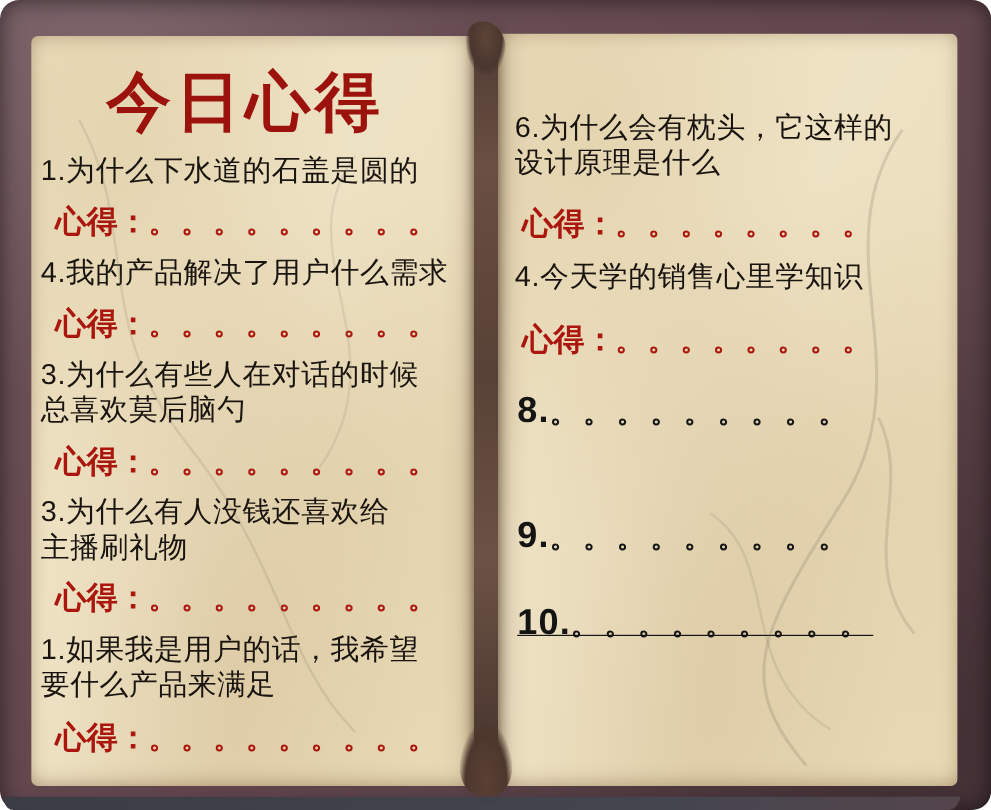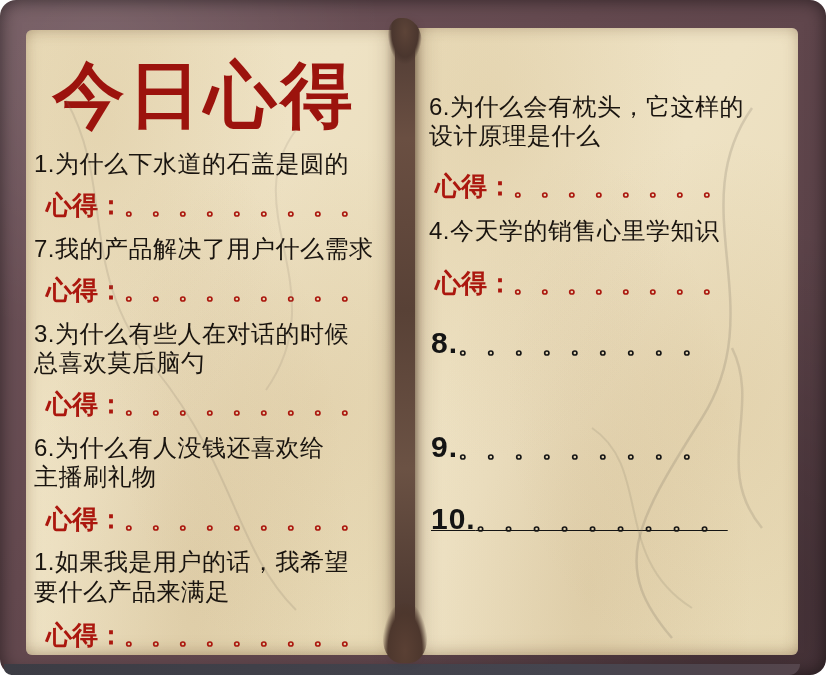--- a/index.html
+++ b/index.html
@@ -66,21 +66,21 @@
       inset -6px 6px 16px -8px rgba(110,80,50,.3),
       inset 0 -10px 18px -10px rgba(110,80,50,.4);
   }
   
   .scribble{position:absolute;pointer-events:none;}
   
   .lp-content{padding:24px 6px 0 8px;}
   .rp-content{padding:64px 4px 0 14px;}
   .main-title{
     text-align:center;
-    font-size:72px;font-weight:bold;color:#9c130d;
+    font-size:54px;font-weight:bold;color:#9c130d;
     letter-spacing:4px;line-height:1.15;
     margin:0 16px 12px 0;
   }
   .q{
     font-size:24px;font-weight:normal;color:#19140f;
     white-space:pre-line;line-height:1.22;letter-spacing:.5px;
     margin:0;
   }
   .note{
     margin:12px 0 12px 12px;
@@ -111,28 +111,28 @@
   <svg class="scribble" style="left:10px;top:40px;" width="340" height="560" viewBox="0 0 340 560">
     <path d="M30 30 C 80 120, 40 200, 120 300 S 200 480, 260 540" stroke="rgba(125,115,100,.18)" stroke-width="2" fill="none"></path>
     <path d="M260 60 C 200 140, 300 220, 230 320" stroke="rgba(125,115,100,.15)" stroke-width="2" fill="none"></path>
   </svg>
   <div class="lp-content">
     <div class="main-title">今日心得</div>
 
     <div class="q">1.为什么下水道的石盖是圆的</div>
     <div class="note"><span>心得：</span><span class="dots">。。。。。。。。。</span></div>
 
-    <div class="q">7.我的产品解决了用户什么需求</div>
+    <div class="q">4.我的产品解决了用户什么需求</div>
     <div class="note"><span>心得：</span><span class="dots">。。。。。。。。。</span></div>
 
     <div class="q">3.为什么有些人在对话的时候
 总喜欢莫后脑勺</div>
     <div class="note"><span>心得：</span><span class="dots">。。。。。。。。。</span></div>
 
-    <div class="q">6.为什么有人没钱还喜欢给
+    <div class="q">3.为什么有人没钱还喜欢给
 主播刷礼物</div>
     <div class="note"><span>心得：</span><span class="dots">。。。。。。。。。</span></div>
 
     <div class="q">1.如果我是用户的话，我希望
 要什么产品来满足</div>
     <div class="note"><span>心得：</span><span class="dots">。。。。。。。。。</span></div>
   </div>
 </div>
 
 <div class="page right">

